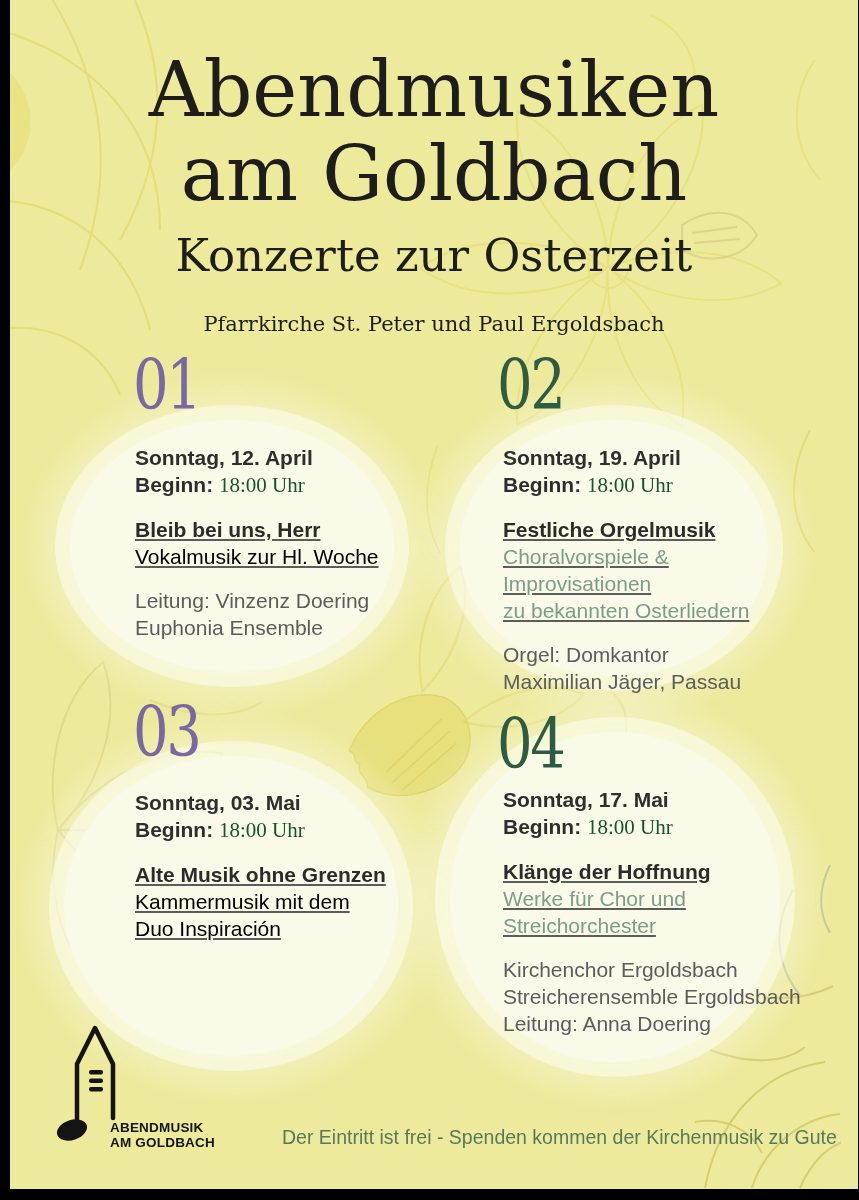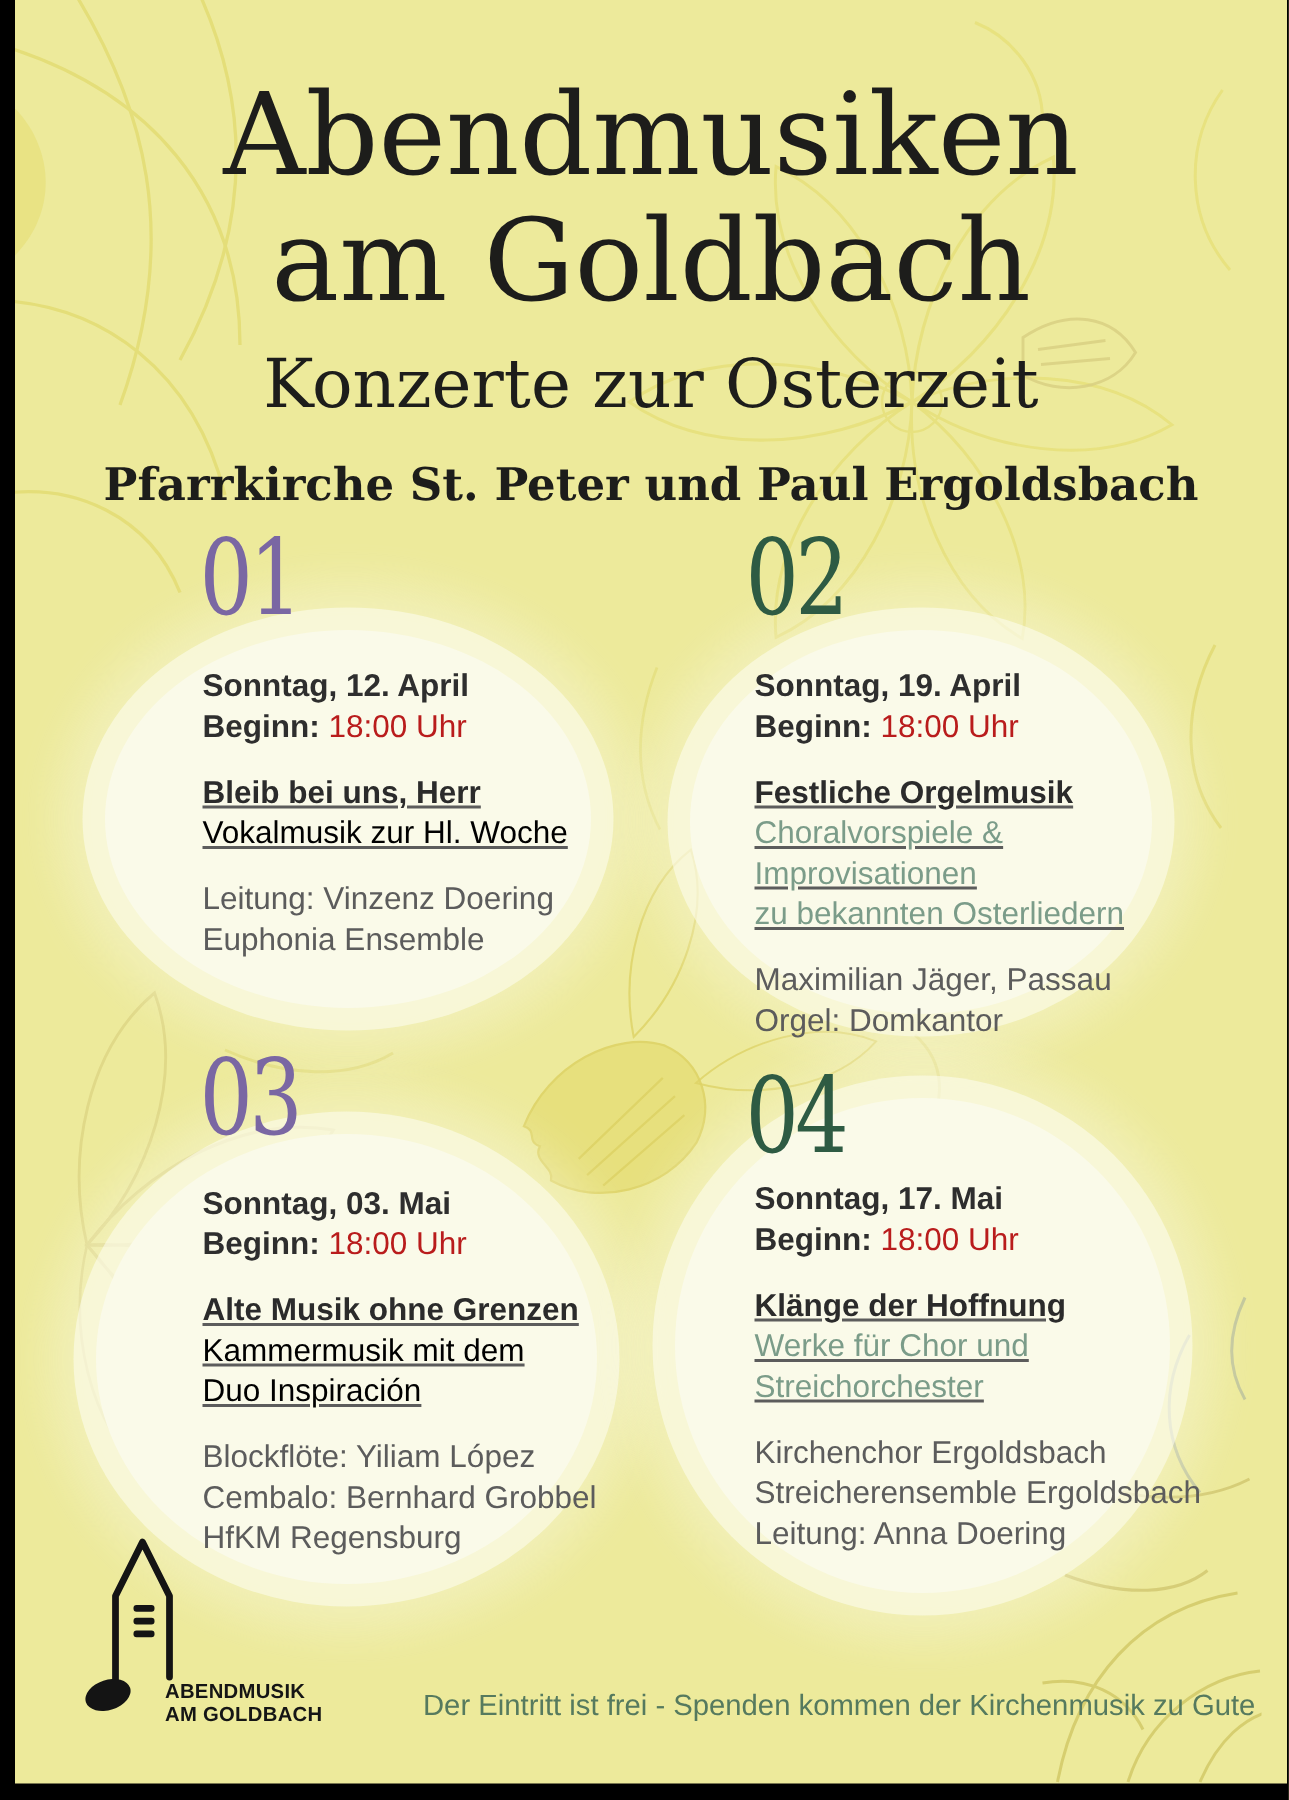--- a/index.html
+++ b/index.html
@@ -5,21 +5,21 @@
   html,body{margin:0;padding:0;background:#000;}
   .stage{position:relative;width:859px;height:1200px;background:#000;overflow:hidden;}
   .poster{position:absolute;left:10px;top:0;width:816px;height:1189px;background:#EDEA9B;overflow:hidden;padding-left:32px;}
   .decor{position:absolute;left:0;top:0;z-index:0;}
 
   
   .head{position:absolute;left:0;top:48px;width:100%;text-align:center;z-index:2;
         color:#1d1d1b;font-family:"DejaVu Serif","Liberation Serif",serif;}
   .t1{font-size:76px;line-height:84px;letter-spacing:0px;}
   .sub1{font-size:45px;line-height:52px;margin-top:14px;}
-  .venue{font-size:30px;line-height:36px;margin-top:24px;font-weight:bold;}
+  .venue{font-size:21px;line-height:36px;margin-top:24px;}
 
   
   .circle{position:absolute;border-radius:50%;background:#FAFAE9;z-index:1;
           box-shadow:0 0 0 15px rgba(253,253,243,.55), 0 0 30px 32px rgba(253,253,243,.32);}
   .c1{left:60px;top:420px;width:324px;height:252px;}
   .c2{left:450px;top:420px;width:308px;height:256px;}
   .c3{left:54px;top:756px;width:334px;height:300px;}
   .c4{left:440px;top:732px;width:330px;height:330px;}
 
   
@@ -34,21 +34,21 @@
 
   
   .card{position:absolute;z-index:2;font-family:"Liberation Sans","DejaVu Sans",sans-serif;
         font-size:21px;line-height:27px;color:#5c5c5c;}
   .card1{left:125px;top:444px;width:285px;}
   .card2{left:493px;top:444px;width:305px;}
   .card3{left:125px;top:789px;width:285px;}
   .card4{left:493px;top:786px;width:305px;}
   .card .date{font-weight:bold;color:#2e2e2e;}
   .card .blabel{font-weight:bold;color:#2e2e2e;}
-  .card .btime{color:#b91c1c;}
+  .card .btime{color:#14532d;font-family:Liberation Serif, serif;}
   .card .title-block{margin-top:17px;text-decoration:underline;}
   .card .ctitle{font-weight:bold;color:#2b2b2b;}
   .sub.purple{color:#000000;}
   .sub.green{color:#7B9C89;}
   .card .performers{margin-top:17px;}
 
   
   .logo{position:absolute;left:46px;top:1022px;width:170px;height:140px;z-index:2;}
   .logo svg{position:absolute;left:0;top:0;}
   .logo-text{position:absolute;left:54px;top:98px;font-family:"Liberation Sans","DejaVu Sans",sans-serif;
@@ -178,40 +178,35 @@
       <div class="begin">
         <span class="blabel">Beginn:</span>
         <span class="btime">18:00 Uhr</span>
       </div>
       <div class="title-block">
         <div class="ctitle">Festliche Orgelmusik</div>
         <div class="sub green">Choralvorspiele &amp; Improvisationen</div>
         <div class="sub green">zu bekannten Osterliedern</div>
       </div>
       <div class="performers">
+        <div>Orgel: Domkantor</div>
         <div>Maximilian Jäger, Passau</div>
-        <div>Orgel: Domkantor</div>
       </div>
     </div>
 
     <div class="card card3">
       <div class="date">Sonntag, 03. Mai</div>
       <div class="begin">
         <span class="blabel">Beginn:</span>
         <span class="btime">18:00 Uhr</span>
       </div>
       <div class="title-block">
         <div class="ctitle">Alte Musik ohne Grenzen</div>
         <div class="sub purple">Kammermusik mit dem</div>
         <div class="sub purple">Duo Inspiración</div>
-      </div>
-      <div class="performers">
-        <div>Blockflöte: Yiliam López</div>
-        <div>Cembalo: Bernhard Grobbel</div>
-        <div>HfKM Regensburg</div>
       </div>
     </div>
 
     <div class="card card4">
       <div class="date">Sonntag, 17. Mai</div>
       <div class="begin">
         <span class="blabel">Beginn:</span>
         <span class="btime">18:00 Uhr</span>
       </div>
       <div class="title-block">

